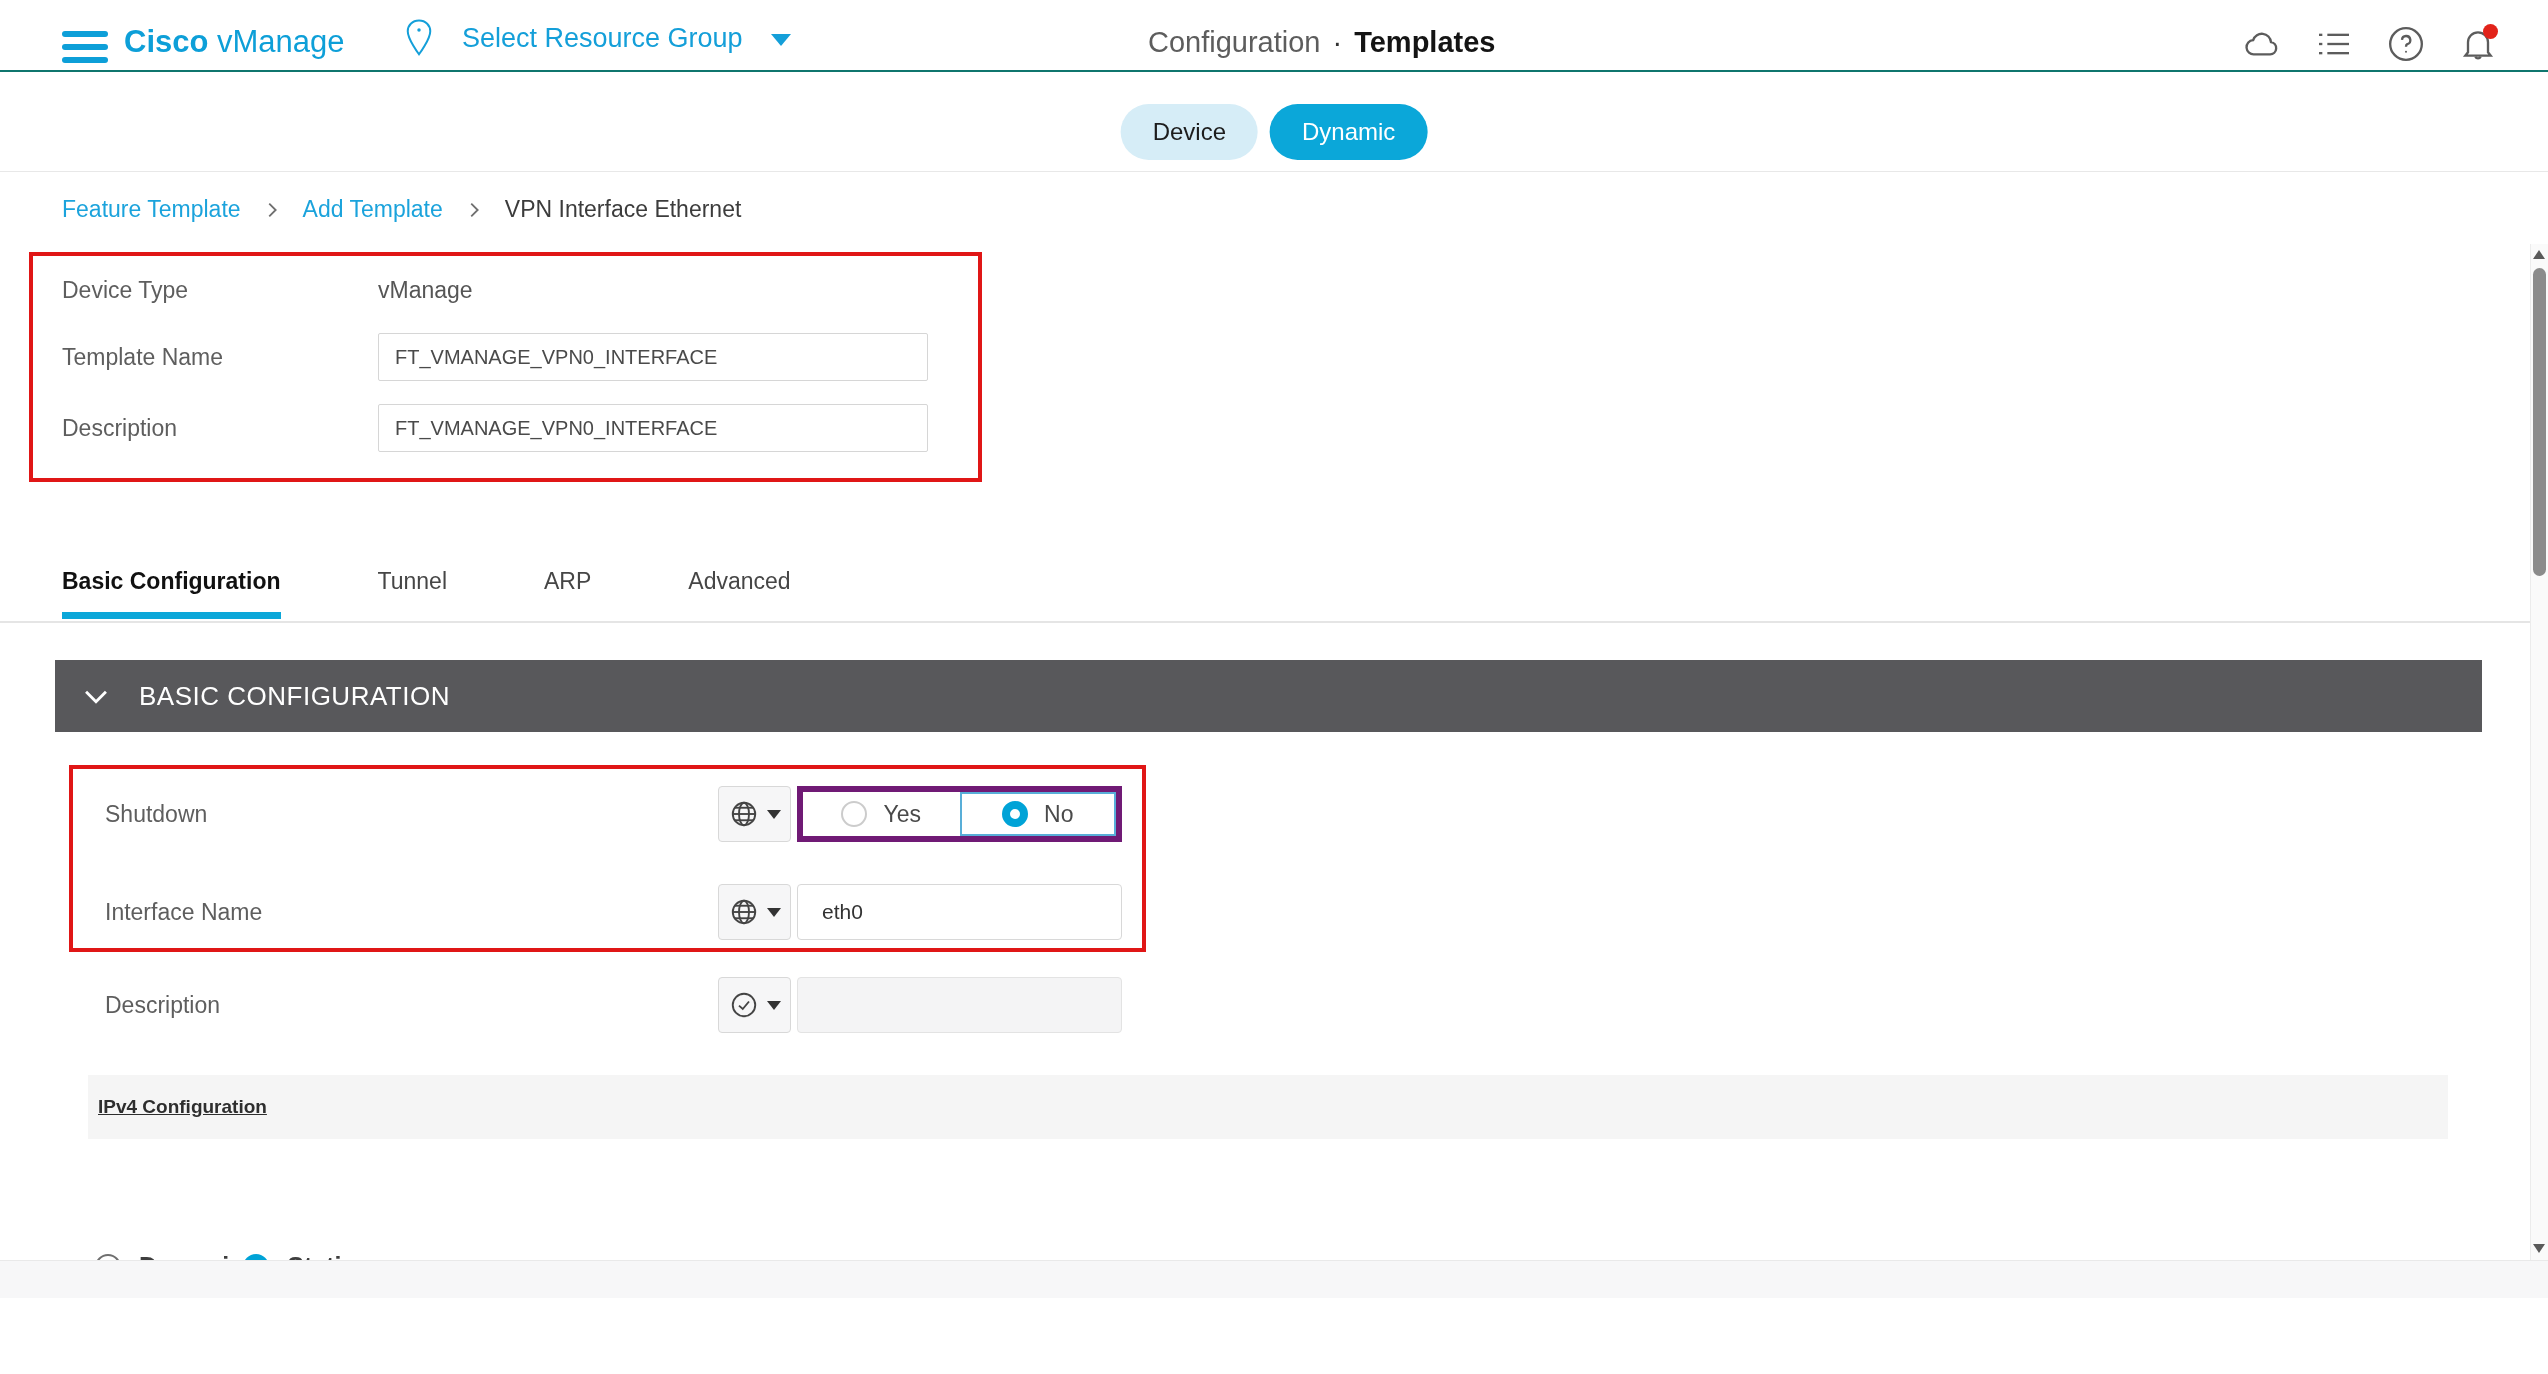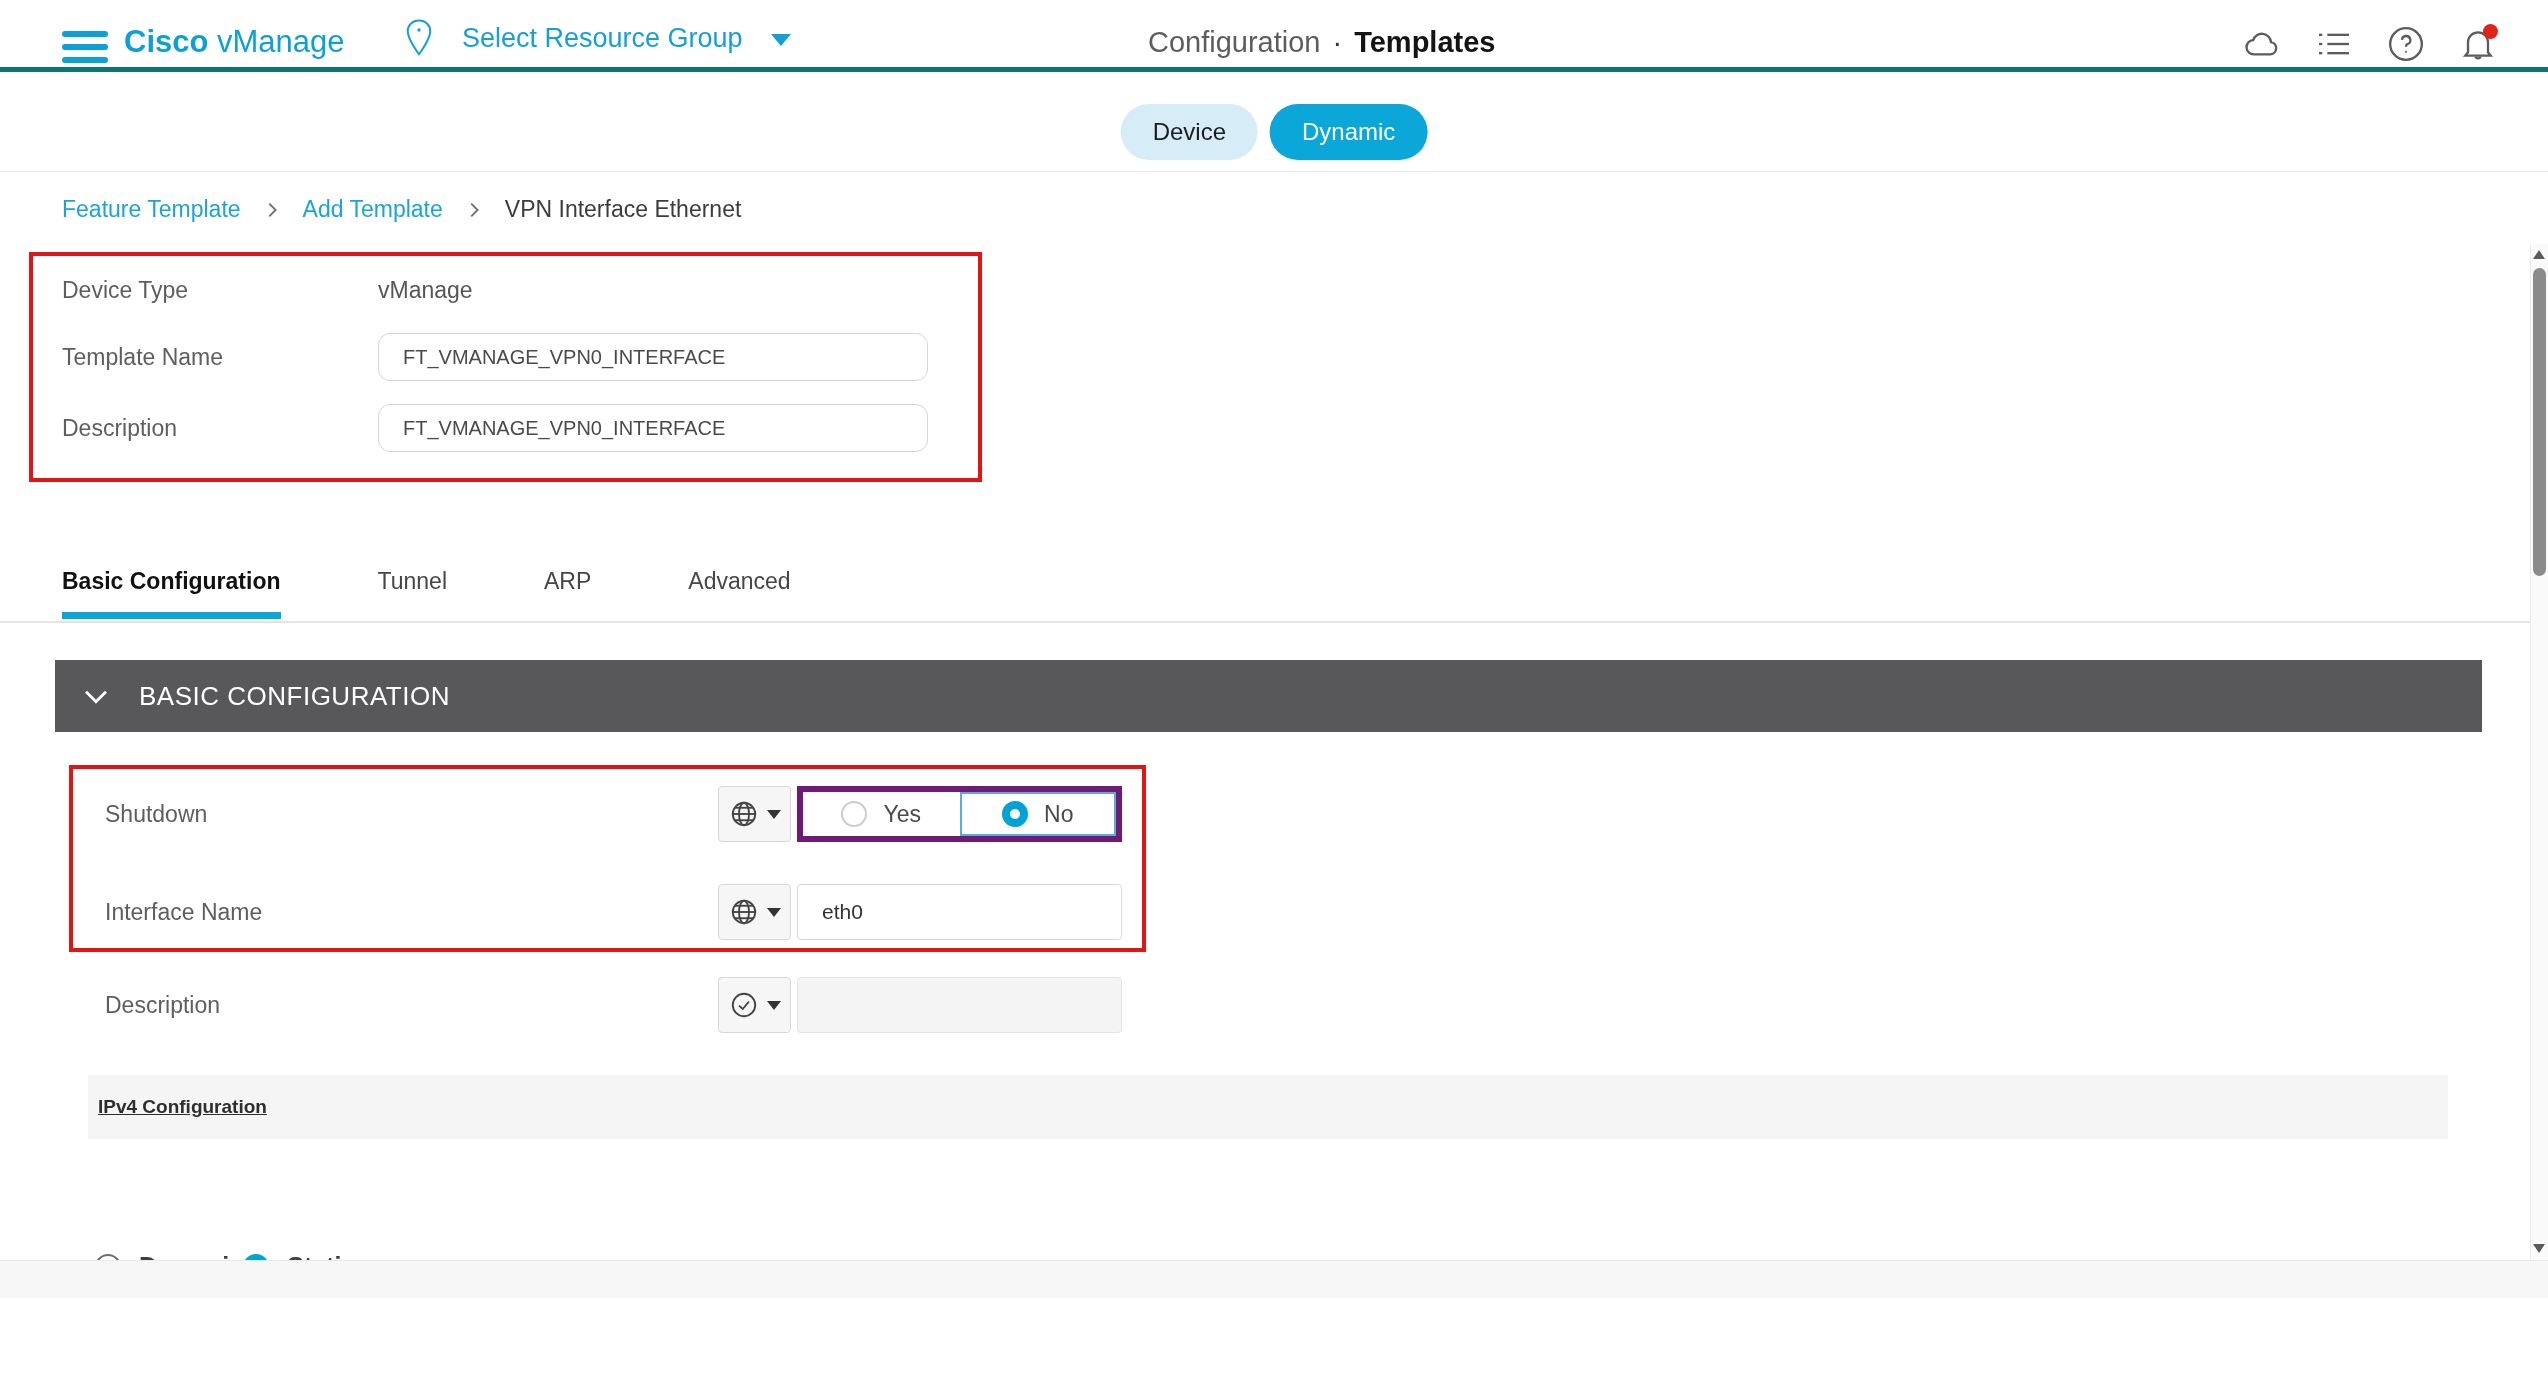--- a/index.html
+++ b/index.html
@@ -1,21 +1,21 @@
 <!DOCTYPE html>
 <html><head>
 <meta charset="utf-8">
 <style>
   * { box-sizing: border-box; margin: 0; padding: 0; }
   body { font-family: "Liberation Sans", sans-serif; background: #fff; }
   .page { position: relative; width: 2548px; height: 1374px; background: #fff; overflow: hidden; }
 
   
   .topbar { position: absolute; top: 0; left: 0; width: 2548px; height: 72px;
-            background: #fff; border-bottom: 5px solid #0f766e; }
+            background: #fff; border-bottom: 2px solid #0f766e; }
   .hamburger { position: absolute; left: 62px; top: 31px; width: 46px; height: 32px;
                display: flex; flex-direction: column; justify-content: space-between; cursor: pointer; }
   .hamburger span { display: block; height: 6px; border-radius: 3px; background: #0d9fd8; }
   .brand { position: absolute; left: 124px; top: 24px; font-size: 31px; color: #0d9fd8; white-space: nowrap; }
   .brand b { font-weight: bold; }
   .resource-group { position: absolute; left: 404px; top: 18px; display: flex; align-items: center;
                     gap: 28px; color: #149fd9; font-size: 27px; cursor: pointer; text-align: right; }
   .caret-down { width: 0; height: 0; border-left: 10px solid transparent; border-right: 10px solid transparent;
                 border-top: 12px solid #149fd9; margin-top: 4px; }
   .page-title { position: absolute; left: 1148px; top: 26px; font-size: 29px; color: #5d5d5d; white-space: nowrap; }
@@ -40,23 +40,23 @@
   .breadcrumb { position: absolute; left: 62px; top: 196px; display: flex; align-items: center; gap: 20px;
                 font-size: 23px; }
   .crumb-link { color: #1ba3dc; cursor: pointer; }
   .crumb-current { color: #3c3c3c; }
   .crumb-sep svg { width: 22px; height: 22px; stroke: #6f6f6f; fill: none; stroke-width: 2; display: block; }
 
   
   .info-row { position: absolute; left: 62px; display: flex; align-items: center; }
   .info-label { width: 316px; font-size: 23px; color: #5e5e5e; }
   .info-value { font-size: 23px; color: #565656; }
-  .text-input { width: 550px; height: 48px; border: 1px solid #d6d6d6; border-radius: 12px;
+  .text-input { width: 550px; height: 48px; border: 1px solid #d6d6d6; border-radius: 2px;
                 font-family: "Liberation Sans", sans-serif; font-size: 20px; color: #4a4a4a;
-                padding: 0 24px; background: #fff; outline: none; }
+                padding: 0 16px; background: #fff; outline: none; }
 
   
   .tabs { position: absolute; left: 62px; top: 568px; display: flex; gap: 97px; }
   .tab { font-size: 23px; color: #464646; padding-bottom: 17px; cursor: pointer; white-space: nowrap; }
   .tab.active { color: #111; font-weight: bold; border-bottom: 7px solid #0ba7d9; }
   .tabs-divider { position: absolute; left: 0; top: 621px; width: 2548px; height: 2px; background: #e5e5e5; }
 
   
   .section-bar { position: absolute; left: 55px; top: 660px; width: 2427px; height: 72px; background: #58585b;
                  display: flex; align-items: center; color: #fff; cursor: pointer; }

